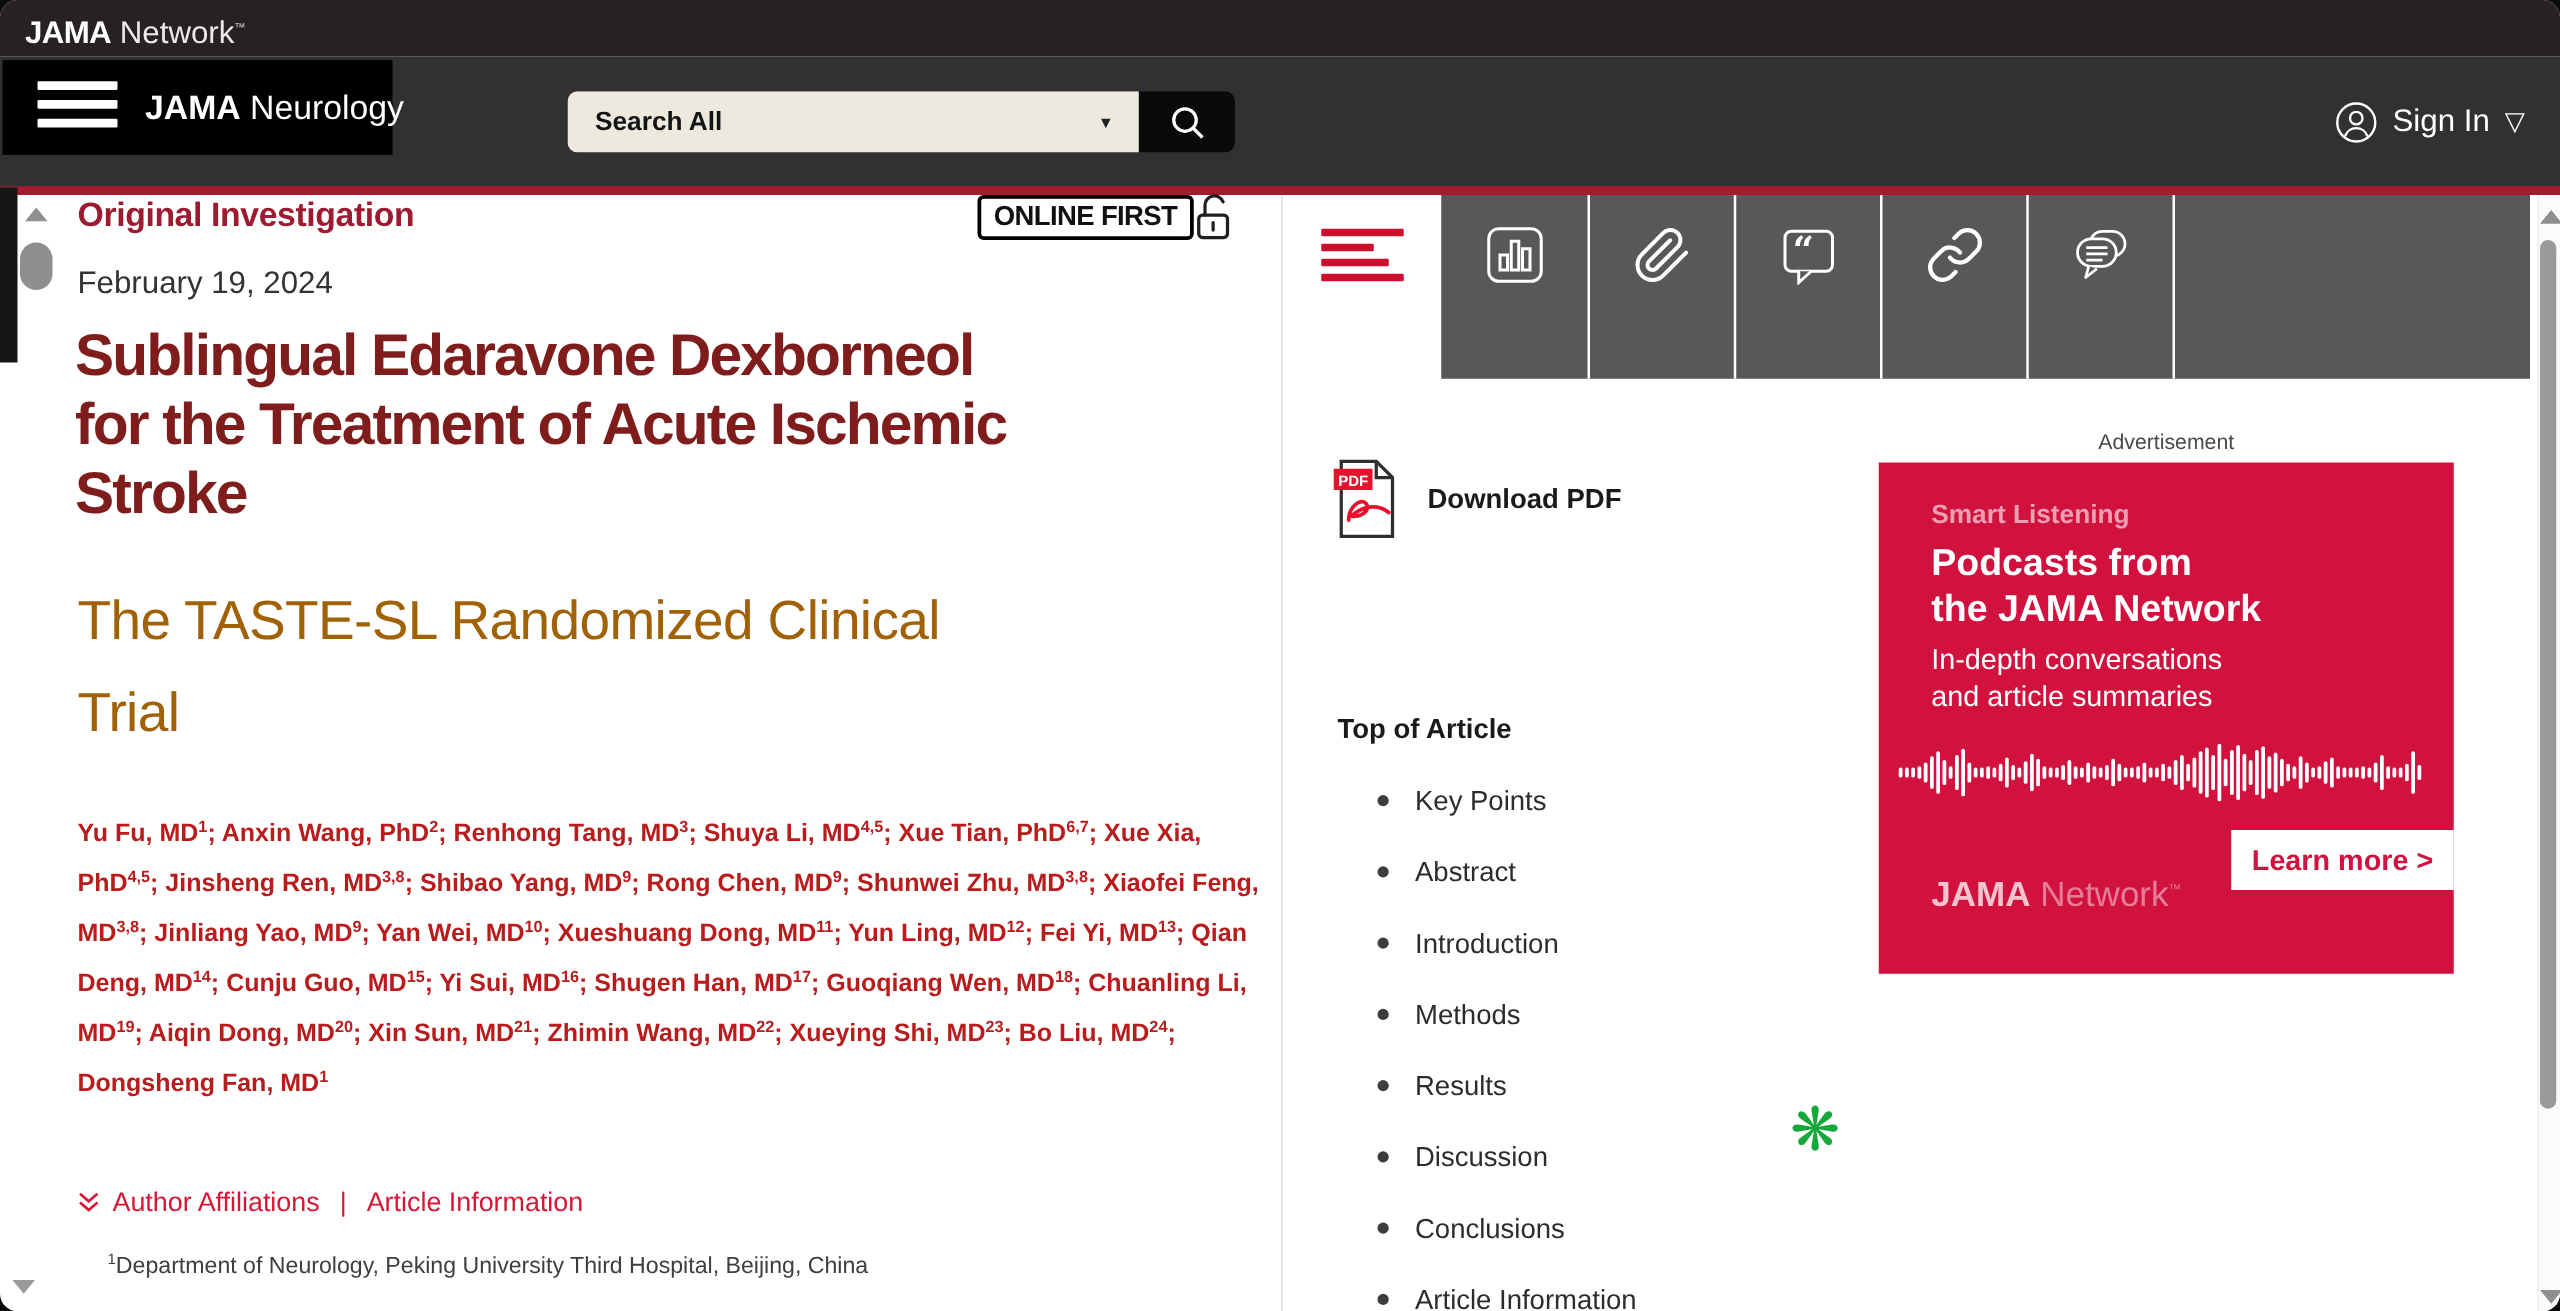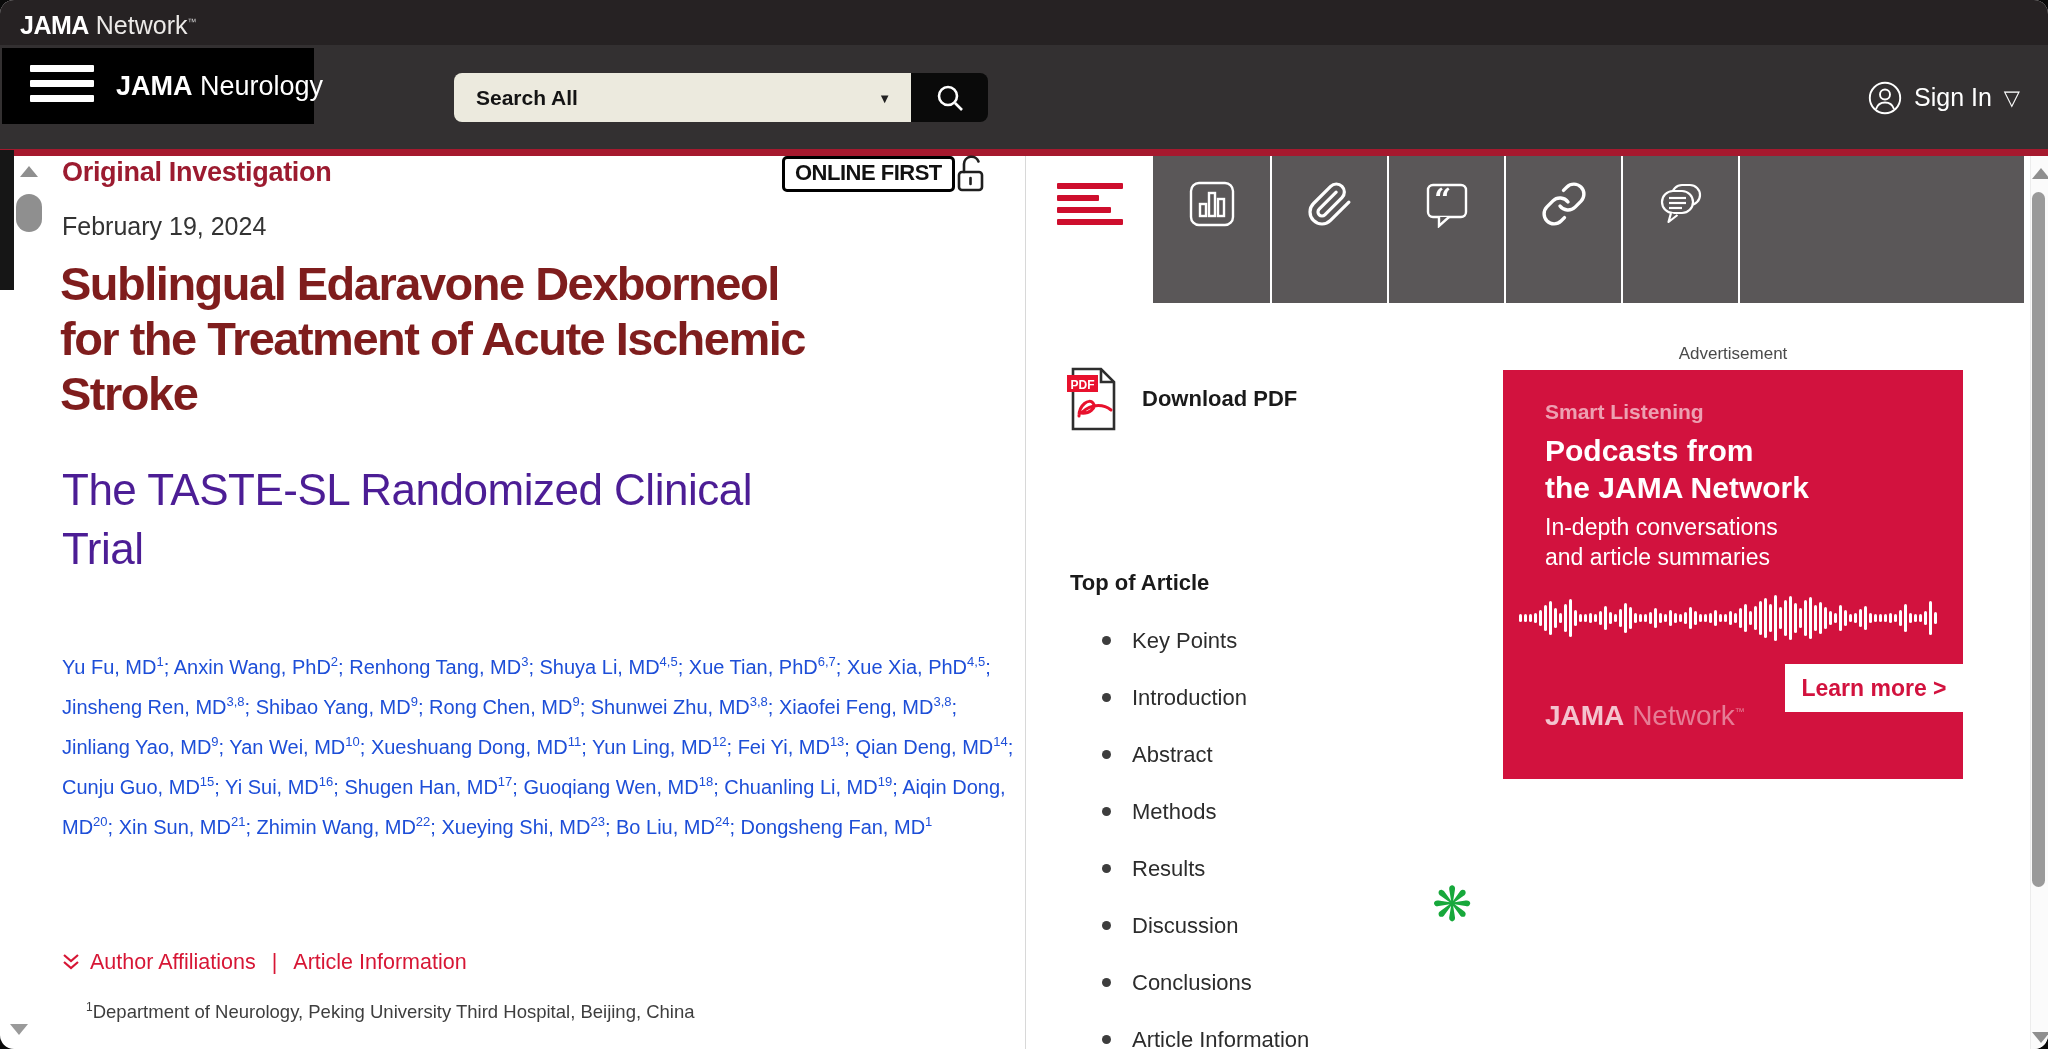--- a/index.html
+++ b/index.html
@@ -37,22 +37,22 @@
   .tri-up{position:absolute;width:0;height:0;border-left:9px solid transparent;border-right:9px solid transparent;border-bottom:11px solid #8f8f8f;}
   .tri-down{position:absolute;width:0;height:0;border-left:9px solid transparent;border-right:9px solid transparent;border-top:11px solid #9a9a9a;}
   .left-pill{position:absolute;left:16px;top:194px;width:26px;height:38px;border-radius:13px;background:#8f8f8f;}
 
   
   .category{position:absolute;left:62px;top:157px;font-size:27px;font-weight:800;color:#9c1b30;letter-spacing:-0.3px;}
   .badge{position:absolute;left:782px;top:156px;border:3px solid #000000;border-radius:5px;padding:1px 10px 3px;font-size:22px;font-weight:800;color:#111;letter-spacing:-0.5px;background:#fff;}
   .lock{position:absolute;left:952px;top:152px;}
   .date{position:absolute;left:62px;top:212px;font-size:25px;color:#333;}
   .title{position:absolute;left:60px;top:256px;font-size:47px;line-height:55px;font-weight:800;letter-spacing:-1.5px;color:#7f1d1d;}
-  .subtitle{position:absolute;left:62px;top:460px;font-size:44px;line-height:59px;font-weight:400;color:#4c1d95;letter-spacing:-0.5px;}
-  .authors{position:absolute;left:62px;top:647px;width:958px;font-size:20px;line-height:40px;color:#1d4ed8;}
+  .subtitle{position:absolute;left:62px;top:460px;font-size:44px;line-height:74px;font-weight:400;color:#a16207;letter-spacing:-0.5px;}
+  .authors{position:absolute;left:62px;top:647px;width:958px;font-size:20px;line-height:40px;color:#b91c1c;font-weight:bold;}
   .authors sup{font-size:13px;line-height:0;}
   .affil-row{position:absolute;left:60px;top:950px;display:flex;align-items:center;font-size:21.5px;color:#d71635;}
   .affil-row .link{cursor:pointer;}
   .affil-row .pipe{margin:0 16px;color:#d71635;font-weight:300;}
   .footnote{position:absolute;left:86px;top:1000px;font-size:18.5px;color:#3e3e3e;}
   .footnote sup{font-size:12px;}
 
   
   .v-divider{position:absolute;left:1025px;top:156px;width:1px;height:893px;background:#d8d8d8;}
   .toc-tab{position:absolute;left:1057px;top:183px;width:66px;cursor:pointer;}
@@ -216,22 +216,22 @@
         <text x="4.5" y="22.5" font-size="12" font-weight="bold" fill="#fff" font-family="Liberation Sans, sans-serif">PDF</text>
         <path d="M13 50 C13 39 23 32 27 37 C31 42 23 48 15 47 C27 36 39 39 45 44" fill="none" stroke="#e8112d" stroke-width="3" stroke-linecap="round"></path>
       </svg>
     <span class="lbl">Download PDF</span>
   </div>
 
 
   <div class="nav-title">Top of Article</div>
   <ul class="nav-list">
       <li>Key Points</li>
+      <li>Abstract</li>
       <li>Introduction</li>
-      <li>Abstract</li>
       <li>Methods</li>
       <li>Results</li>
       <li>Discussion</li>
       <li>Conclusions</li>
       <li>Article Information</li>
     </ul>
 
   <div class="ad-label">Advertisement</div>
   <div class="ad">
     <div class="eyebrow">Smart Listening</div>

